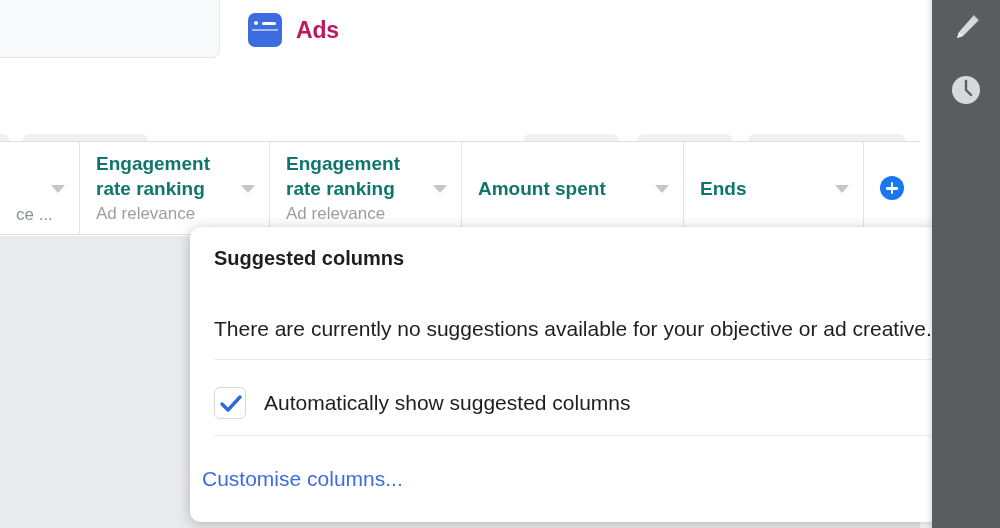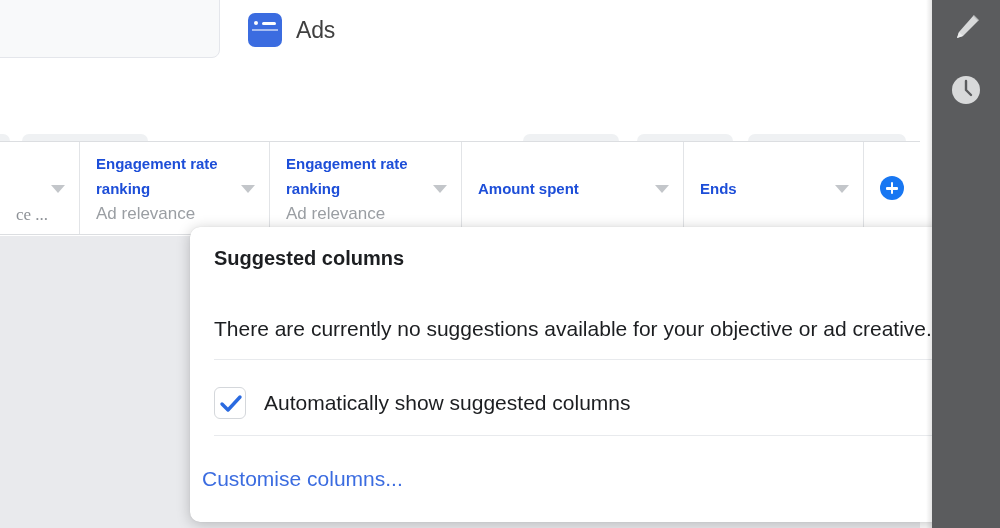--- a/index.html
+++ b/index.html
@@ -69,22 +69,22 @@
     background: #ffffff;
   }
   .ads-icon .bar-divider {
     position: absolute;
     left: 4px; top: 16px;
     width: 26px; height: 1.5px;
     background: rgba(255,255,255,0.55);
   }
   .ads-label {
     font-size: 23px;
-    font-weight: normal;
-    color: #404040;
+    font-weight: bold;
+    color: #be185d;
     letter-spacing: -0.2px;
   }
 
   
   .toolbar {
     position: absolute;
     left: 0; top: 60px;
     width: 920px; height: 80px;
     background: #ffffff;
     display: flex;
@@ -192,43 +192,43 @@
     position: relative;
     height: 100%;
     box-sizing: border-box;
     border-right: 1px solid #e2e4e7;
     display: flex;
     flex-direction: column;
     justify-content: center;
     padding: 0 16px;
   }
   .col-title {
-    font-size: 15px;
+    font-size: 19px;
     font-weight: bold;
-    color: #1d4ed8;
+    color: #0f766e;
     line-height: 25px;
     max-width: 150px;
   }
   .col-sub {
     font-size: 17px;
     color: #9a9ea3;
     line-height: 22px;
     margin-top: 2px;
   }
   .col .col-caret {
     position: absolute;
     right: 14px;
     top: 50%;
     margin-top: -3px;
     width: 0; height: 0;
     border-left: 7px solid transparent;
     border-right: 7px solid transparent;
     border-top: 8px solid #c3c6ca;
   }
-  .col-partial { width: 80px; justify-content: flex-end; padding-bottom: 8px; font-family: Liberation Serif, serif; }
+  .col-partial { width: 80px; justify-content: flex-end; padding-bottom: 8px; }
   .col-partial .col-sub { color: #8d9196; }
   .col-engagement { width: 190px; }
   .col-conversion { width: 192px; }
   .col-amount { width: 222px; }
   .col-ends { width: 180px; }
   .col-add {
     width: 56px;
     border-right: none;
     align-items: center;
     justify-content: center;

